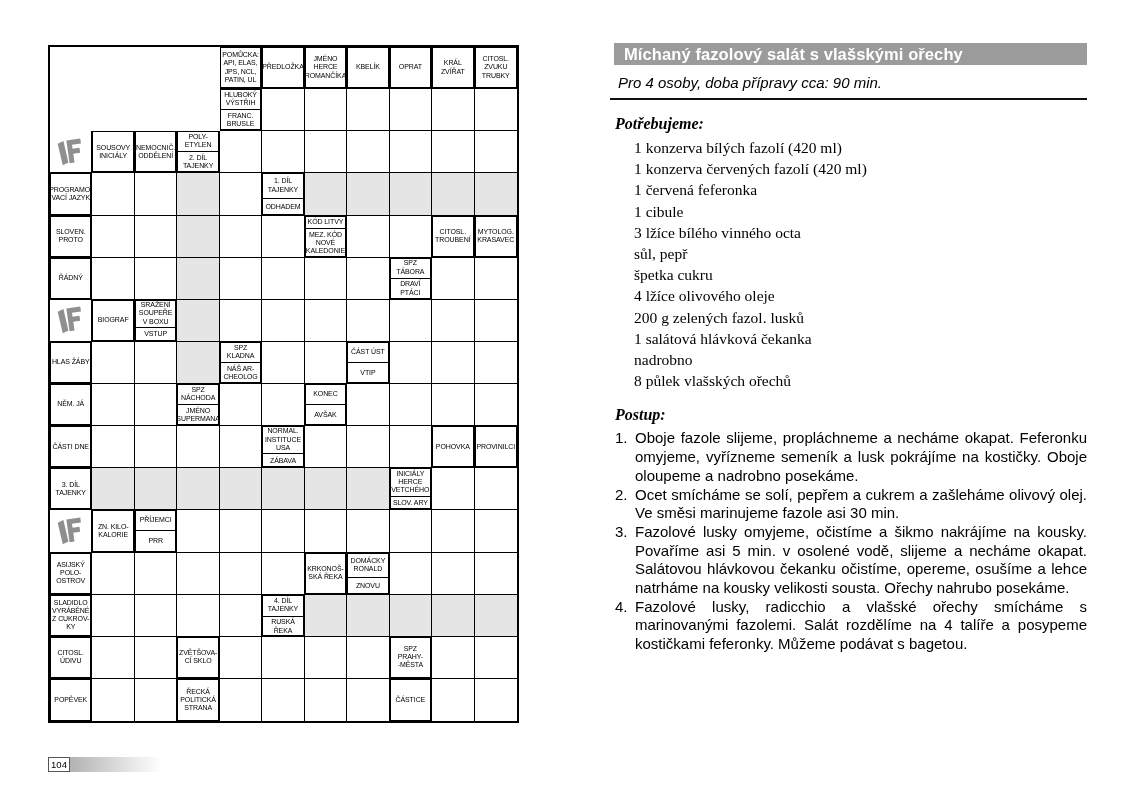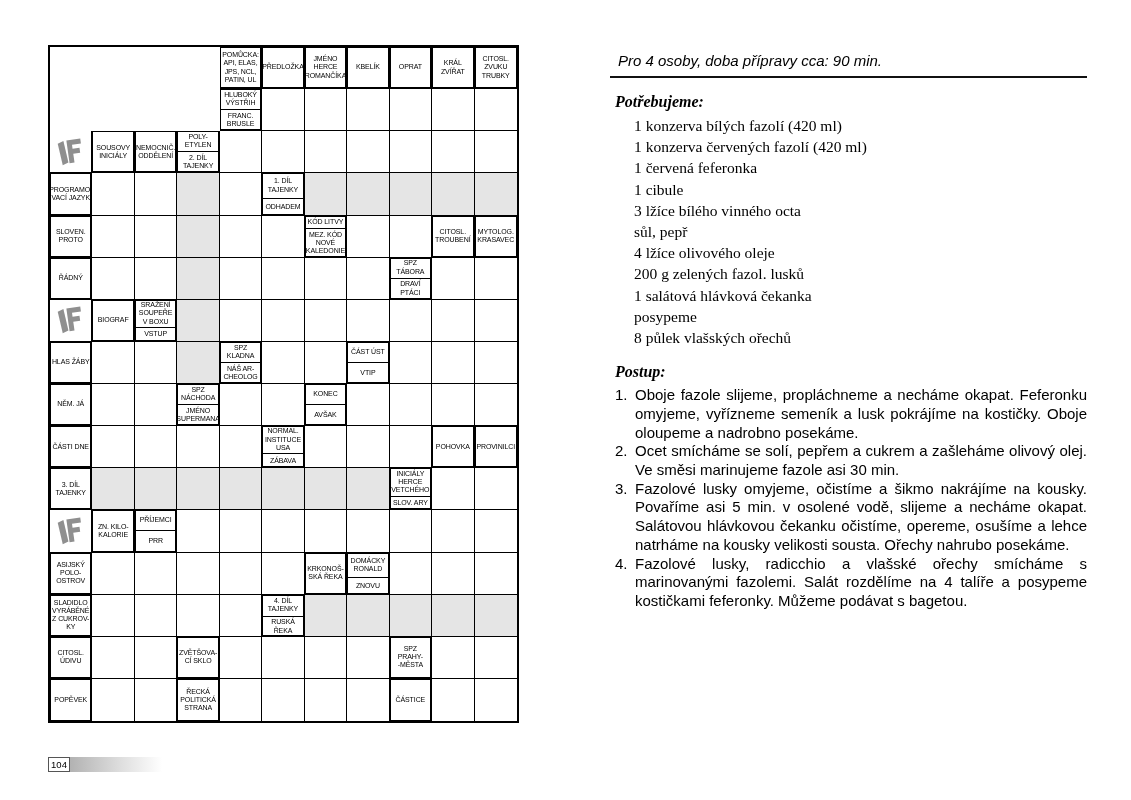--- a/index.html
+++ b/index.html
@@ -331,34 +331,38 @@
       <div class="cell empty last-row" style="grid-area: 16 / 3 / span 1 / span 1;"></div>
       <div class="cell empty last-row" style="grid-area: 16 / 5 / span 1 / span 1;"></div>
       <div class="cell empty last-row" style="grid-area: 16 / 6 / span 1 / span 1;"></div>
       <div class="cell empty last-row" style="grid-area: 16 / 7 / span 1 / span 1;"></div>
       <div class="cell empty last-row" style="grid-area: 16 / 8 / span 1 / span 1;"></div>
       <div class="cell empty last-row" style="grid-area: 16 / 10 / span 1 / span 1;"></div>
       <div class="cell empty last-col last-row" style="grid-area: 16 / 11 / span 1 / span 1;"></div>
     </div>
 
   <div class="recipe">
+    <div class="banner" style="background: rgb(155, 155, 155);">
+      <span>Míchaný fazolový salát s vlašskými ořechy</span>
+    </div>
     <div class="subtitle">Pro 4 osoby, doba přípravy cca: 90 min.</div>
     <hr class="rule">
     <div class="heading">Potřebujeme:</div>
     <ul class="ingredients">
         <li>1 konzerva bílých fazolí (420 ml)</li>
         <li>1 konzerva červených fazolí (420 ml)</li>
         <li>1 červená feferonka</li>
         <li>1 cibule</li>
         <li>3 lžíce bílého vinného octa</li>
         <li>sůl, pepř</li>
+        <li>špetka cukru</li>
         <li>4 lžíce olivového oleje</li>
         <li>200 g zelených fazol. lusků</li>
         <li>1 salátová hlávková čekanka</li>
-        <li>posypeme</li>
+        <li>nadrobno</li>
         <li>8 půlek vlašských ořechů</li>
       </ul>
     <div class="heading">Postup:</div>
     <ol class="steps">
         <li>
           <span class="num">1.</span>
           <span class="txt">Oboje fazole slijeme, propláchneme a necháme okapat. Feferonku omyjeme, vyřízneme semeník a lusk pokrájíme na kostičky. Oboje oloupeme a nadrobno posekáme.</span>
         </li>
         <li>
           <span class="num">2.</span>

